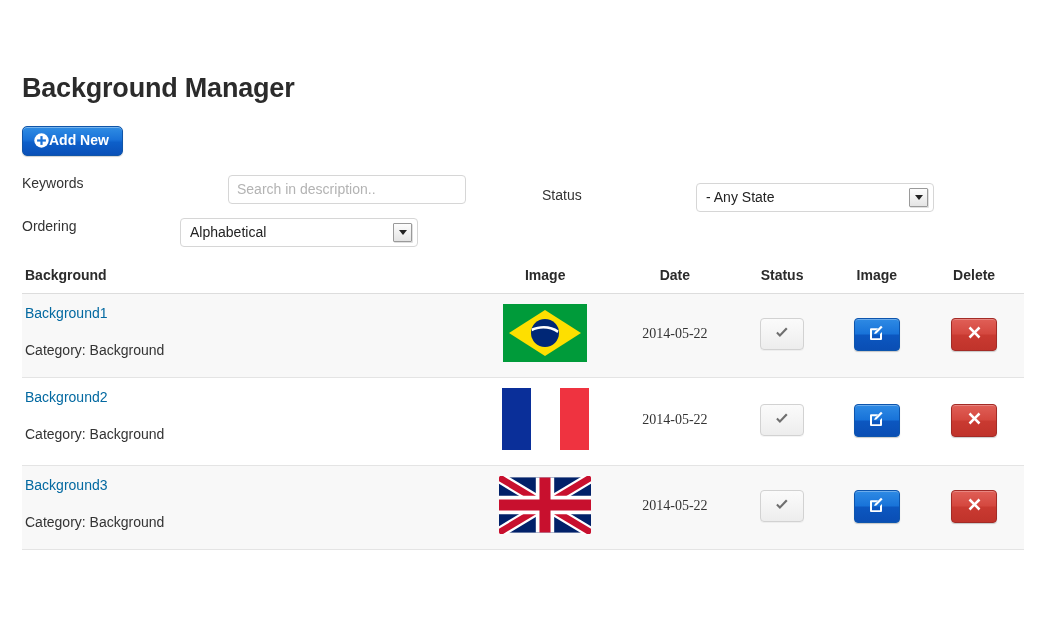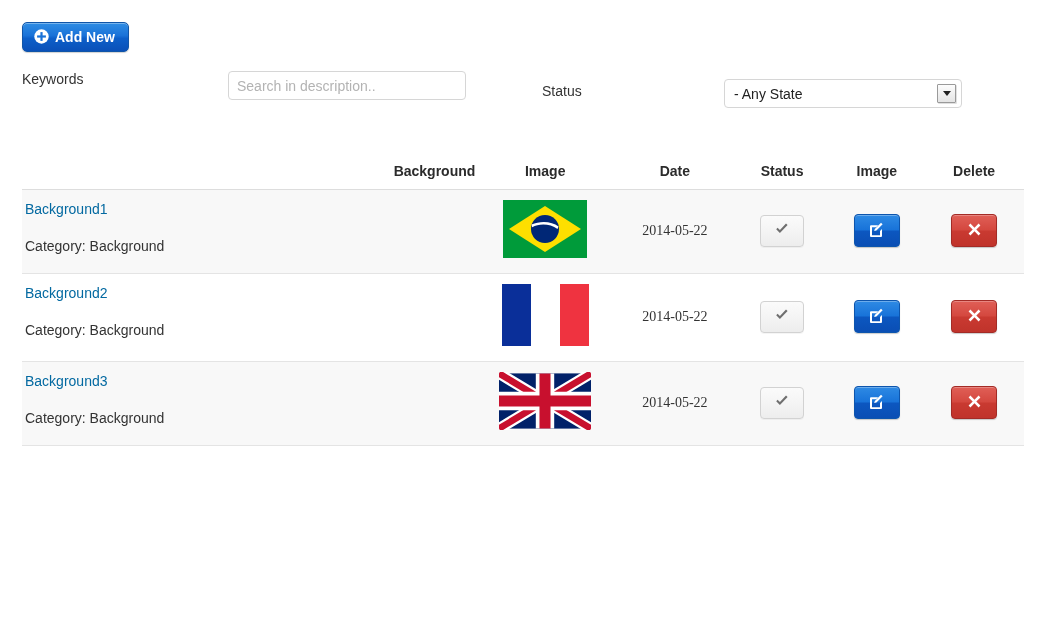--- a/index.html
+++ b/index.html
@@ -34,21 +34,20 @@
     line-height: 1.1;
   }
 
   
   .toolbar {
     margin-top: 22px;
   }
   .btn-add {
     display: inline-flex;
     align-items: center;
-    gap: 6px;
     padding: 6px 13px 7px 11px;
     border: 1px solid #1055a8;
     border-radius: 5px;
     background: linear-gradient(to bottom, #2f8de4 0%, #1a72d8 45%, #0d5fc9 55%, #0a50b8 100%);
     color: #ffffff;
     font-size: 14px;
     font-weight: bold;
     cursor: pointer;
     box-shadow: inset 0 1px 0 rgba(255,255,255,0.35), 0 1px 1px rgba(0,0,0,0.18);
     font-family: "Liberation Sans", sans-serif;
@@ -141,21 +140,21 @@
     width: 0;
     height: 0;
     border-left: 4px solid transparent;
     border-right: 4px solid transparent;
     border-top: 5px solid #222222;
   }
 
   
   .status-select-wrap {
     position: absolute;
-    left: 702px;
+    left: 674px;
     top: 8px;
     width: 238px;
   }
   .status-select-wrap .select-box { width: 238px; }
 
   
   .table {
     margin-top: 16px;
     width: 1002px;
     border-collapse: collapse;
@@ -164,21 +163,21 @@
   .table thead th {
     font-size: 14px;
     font-weight: bold;
     color: #2b2b2b;
     text-align: center;
     padding: 0 0 10px 0;
     border-bottom: 1px solid #dddddd;
     vertical-align: bottom;
   }
   .table thead th.col-bg {
-    text-align: right;
+    text-align: left;
     padding-left: 3px;
   }
 
   .col-bg      { width: 452px; }
   .col-image   { width: 140px; }
   .col-date    { width: 120px; }
   .col-status  { width: 95px; }
   .col-edit    { width: 95px; }
   .col-delete  { width: 100px; }
 
@@ -254,20 +253,21 @@
     justify-content: center;
     cursor: pointer;
     box-shadow: inset 0 1px 0 rgba(255,255,255,0.25), 0 1px 1px rgba(0,0,0,0.2);
   }
 </style>
 </head>
 <body>
 
 <div class="page">
 
+  <h1 class="page-title">Background Manager</h1>
 
   <div class="toolbar">
     <button class="btn-add">
       <span class="plus-icon">
         <svg width="15" height="15" viewBox="0 0 15 15">
           <circle cx="7.5" cy="7.5" r="7.2" fill="#ffffff"></circle>
           <rect x="6.4" y="3.1" width="2.2" height="8.8" fill="#1a72d8"></rect>
           <rect x="3.1" y="6.4" width="8.8" height="2.2" fill="#1a72d8"></rect>
         </svg>
       </span>
@@ -275,20 +275,29 @@
     </button>
   </div>
 
   <div class="filters">
 
     <div class="filter-row">
       <span class="filter-label">Keywords</span>
       <input class="text-input" type="text" placeholder="Search in description.." style="">
     </div>
 
+    <div class="filter-row">
+      <span class="filter-label">Ordering</span>
+      <div class="select-box">
+        <span class="select-value">Alphabetical</span>
+        <span class="select-arrow-btn">
+          <span class="caret"></span>
+        </span>
+      </div>
+    </div>
 
     <span class="filter-label status-label">Status</span>
 
     <div class="status-select-wrap">
       <div class="select-box">
         <span class="select-value">- Any State</span>
         <span class="select-arrow-btn">
           <span class="caret"></span>
         </span>
       </div>

